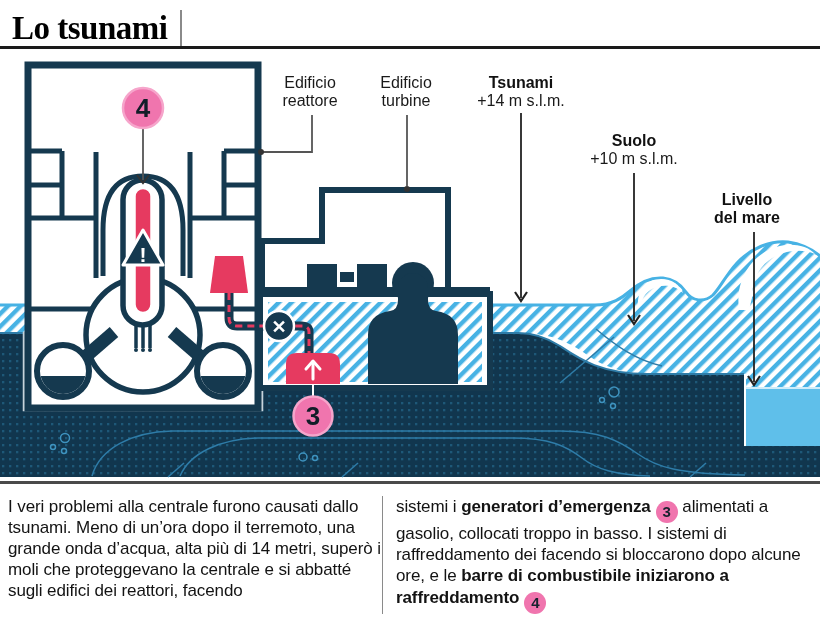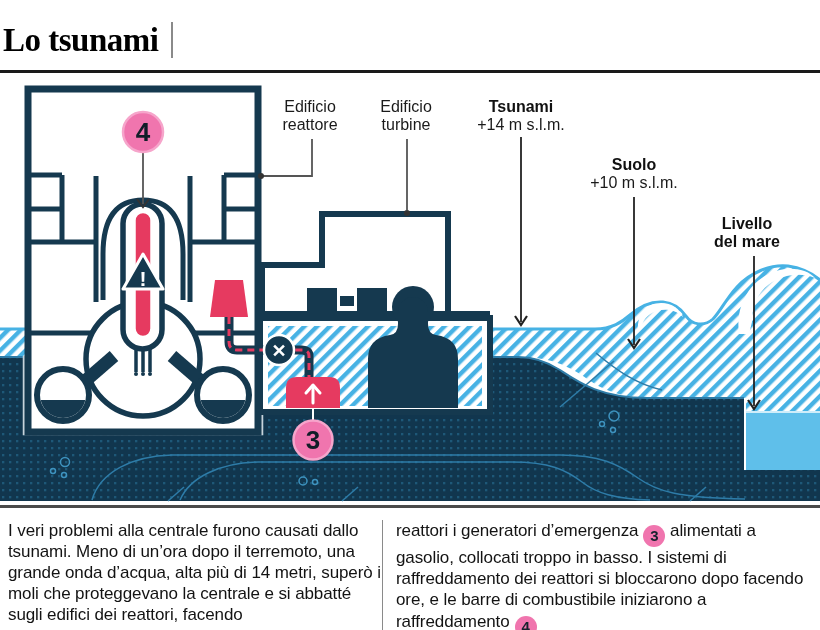--- a/index.html
+++ b/index.html
@@ -1,34 +1,34 @@
 <!DOCTYPE html>
 <html><head>
 <meta charset="utf-8">
 <style>
   html,body{margin:0;padding:0;background:#fff;}
   .page{width:820px;height:630px;background:#fff;font-family:"Liberation Sans",sans-serif;position:relative;overflow:hidden;}
   
-  .header{height:70px;padding:10px 8px 0 3px;box-sizing:border-box;display:flex;align-items:center;}
+  .header{height:46px;padding:10px 8px 0 12px;box-sizing:border-box;display:flex;align-items:center;}
   .title{font-family:"Liberation Serif",serif;font-weight:700;font-size:33px;color:#000;letter-spacing:-0.5px;}
   .hdr-divider{display:inline-block;width:2px;height:36px;background:#8a8a8a;margin:0 13px;}
   .timestamp{font-family:"Liberation Serif",serif;font-weight:400;font-size:31px;color:#1a1a1a;letter-spacing:-0.5px;}
   .rule-dark{height:3px;background:#1a1a1a;}
   .rule-gray{height:3px;background:#4a4a4a;}
   svg{display:block;}
   svg text{font-family:"Liberation Sans",sans-serif;}
   .lbl{font-size:16px;fill:#1a1a1a;}
   .lbl-b{font-size:16px;font-weight:700;fill:#111;}
   .badge-num{font-size:26px;font-weight:700;fill:#121d28;}
   
   .article{display:flex;padding:12px 8px 0 8px;font-size:17px;line-height:1.24;color:#131313;letter-spacing:-0.1px;}
   .col{margin:0;}
   .col-left{flex:0 0 374px;}
   .col-right{flex:1;border-left:1px solid #8a8a8a;padding-left:13px;margin-left:0;}
-  .col-right b{font-weight:400;}
+  .col-right b{font-weight:700;}
   .badge{display:inline-flex;width:22px;height:22px;border-radius:50%;background:#F075AE;color:#16222e;
          font-weight:700;font-size:15px;align-items:center;justify-content:center;vertical-align:-5px;margin-left:5px;}
 </style>
 </head>
 <body>
 
 <div class="page">
 
   <div class="header">
     <span class="title">Lo tsunami</span>
@@ -208,16 +208,16 @@
       <text class="lbl-b" x="747" y="243" text-anchor="middle">del mare</text>
       <line x1="754" y1="252" x2="754" y2="402" stroke="#222" stroke-width="1.8"></line>
       <path d="M748,396 L754,405 L760,396" fill="none" stroke="#222" stroke-width="2.2"></path>
     </g>
   </svg>
 
   <div class="rule-gray"></div>
 
   <div class="article">
     <p class="col col-left">I veri problemi alla centrale furono causati dallo tsunami. Meno di un’ora dopo il terremoto, una grande onda d’acqua, alta più di 14 metri, superò i moli che proteggevano la centrale e si abbatté sugli edifici dei reattori, facendo</p>
-    <p class="col col-right"><span>reattori i </span><b>generatori d’emergenza</b><span class="badge">3</span><span> alimentati a gasolio, collocati troppo in basso. I sistemi di raffreddamento dei reattori si bloccarono dopo facendo ore, e le </span><b>barre di combustibile iniziarono a raffreddamento</b><span class="badge">4</span></p>
+    <p class="col col-right"><span>sistemi i </span><b>generatori d’emergenza</b><span class="badge">3</span><span> alimentati a gasolio, collocati troppo in basso. I sistemi di raffreddamento dei facendo si bloccarono dopo alcune ore, e le </span><b>barre di combustibile iniziarono a raffreddamento</b><span class="badge">4</span></p>
   </div>
 
 </div>
 
 </body></html>

